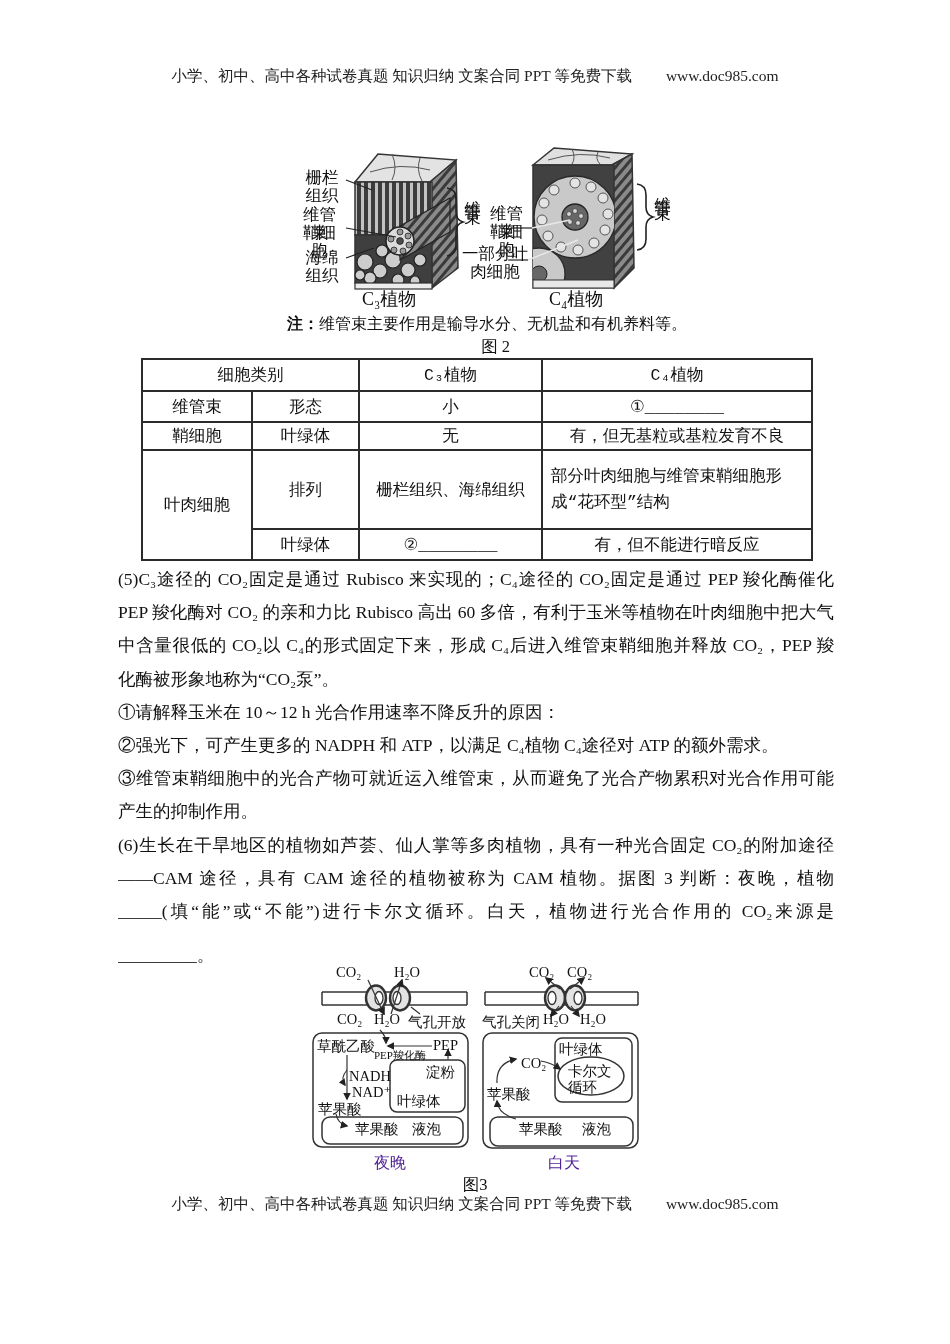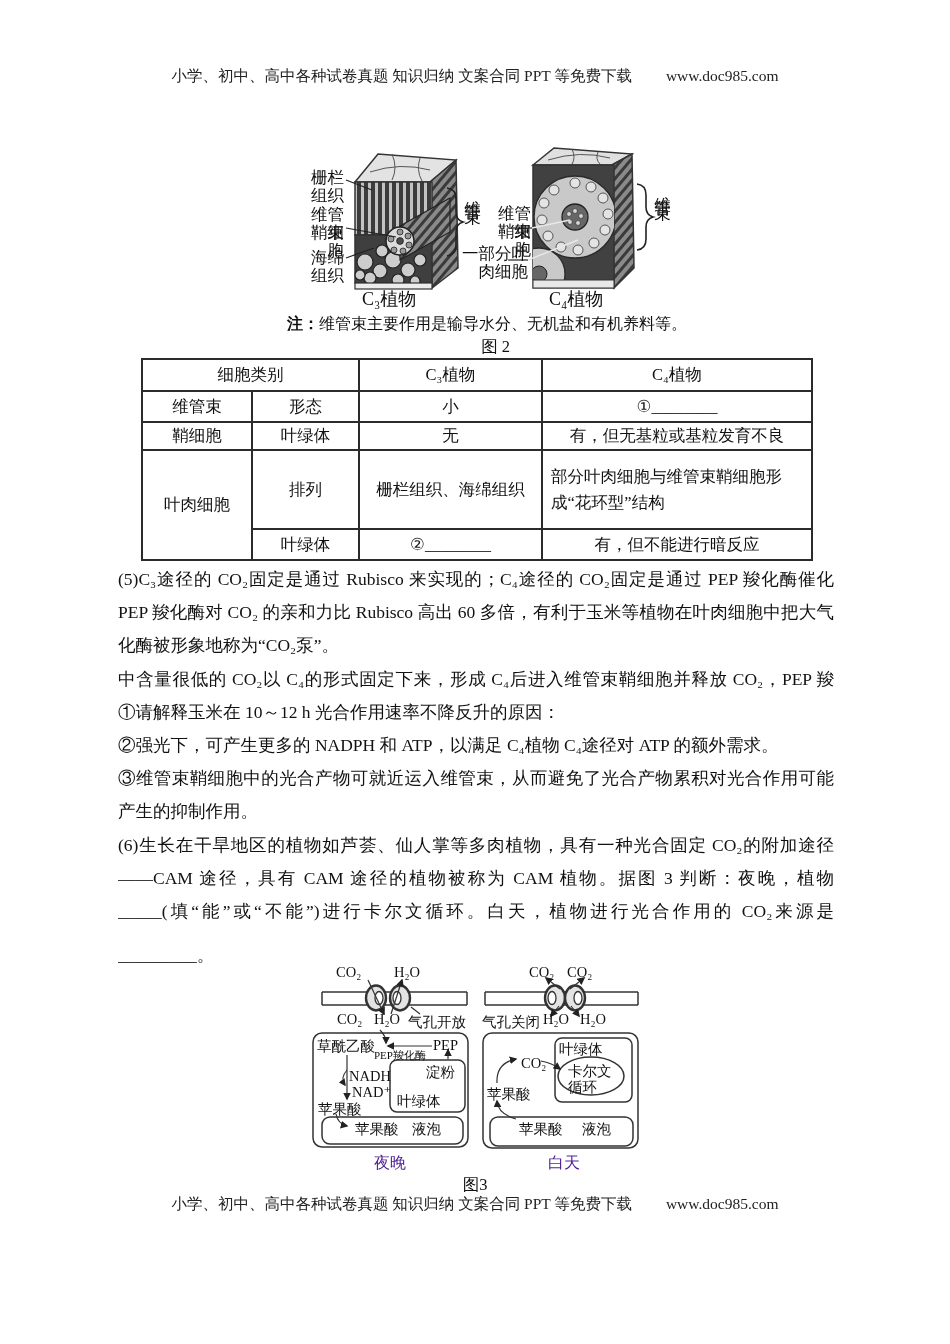--- a/index.html
+++ b/index.html
@@ -2,28 +2,28 @@
 <html><head>
 <meta charset="utf-8">
 <style>
   html,body{margin:0;padding:0;background:#e9e9e9;}
   .page{position:relative;width:950px;height:1344px;margin:0 auto;background:#ffffff;
         font-family:"Liberation Serif","DejaVu Serif",serif;color:#1c1c1c;overflow:hidden;}
   .abs{position:absolute;}
   .hdr{position:absolute;left:0;width:950px;text-align:center;font-size:15.5px;color:#222;white-space:nowrap;}
   .hdr .url{margin-left:34px;}
   
-  .flab{position:absolute;font-size:16.5px;line-height:18px;color:#111;text-align:right;}
+  .flab{position:absolute;font-size:16.5px;line-height:18px;color:#111;text-align:center;}
   .vlab{position:absolute;writing-mode:vertical-rl;font-size:16.5px;letter-spacing:4px;color:#111;}
   .fcap{position:absolute;font-size:18px;color:#111;}
   .note{position:absolute;left:287px;top:314px;font-size:16px;color:#111;}
   .note b{font-weight:bold;}
   .figno{position:absolute;font-size:16.5px;color:#111;}
   
-  .tblwrap{position:absolute;left:141px;top:358px;}
+  .tblwrap{position:absolute;left:141px;top:358px;font-family:Liberation Mono, monospace;}
   table.tb{border-collapse:collapse;table-layout:fixed;width:670px;}
   table.tb td{border:2px solid #2b2b2b;text-align:center;font-size:16.5px;color:#111;padding:0 4px;overflow:hidden;}
   table.tb tr:nth-child(1) td{height:30px;}
   table.tb tr:nth-child(2) td{height:29px;}
   table.tb tr:nth-child(3) td{height:26px;}
   table.tb tr:nth-child(4) td{height:57px;}
   table.tb tr:nth-child(5) td{height:29px;}
   td.lft{text-align:left !important;line-height:26px;padding:10px 8px !important;}
   
   .para{position:absolute;left:118px;top:563px;width:716px;font-size:17.5px;color:#111;}
@@ -208,22 +208,22 @@
         <td>②________</td>
         <td>有，但不能进行暗反应</td>
       </tr>
     </tbody>
       </table>
   </div>
 
   <div class="para">
     <div class="pl j">(5)C₃途径的 CO₂固定是通过 Rubisco 来实现的；C₄途径的 CO₂固定是通过 PEP 羧化酶催化</div>
     <div class="pl j">PEP 羧化酶对 CO₂ 的亲和力比 Rubisco 高出 60 多倍，有利于玉米等植物在叶肉细胞中把大气</div>
+    <div class="pl j">中含量很低的 CO₂以 C₄的形式固定下来，形成 C₄后进入维管束鞘细胞并释放 CO₂，PEP 羧</div>
     <div class="pl n">化酶被形象地称为“CO₂泵”。</div>
-    <div class="pl j">中含量很低的 CO₂以 C₄的形式固定下来，形成 C₄后进入维管束鞘细胞并释放 CO₂，PEP 羧</div>
     <div class="pl n">①请解释玉米在 10～12 h 光合作用速率不降反升的原因：______________________________。</div>
     <div class="pl n">②强光下，可产生更多的 NADPH 和 ATP，以满足 C₄植物 C₄途径对 ATP 的额外需求。</div>
     <div class="pl j">③维管束鞘细胞中的光合产物可就近运入维管束，从而避免了光合产物累积对光合作用可能</div>
     <div class="pl n">产生的抑制作用。</div>
     <div class="pl j">(6)生长在干旱地区的植物如芦荟、仙人掌等多肉植物，具有一种光合固定 CO₂的附加途径</div>
     <div class="pl j">——CAM 途径，具有 CAM 途径的植物被称为 CAM 植物。据图 3 判断：夜晚，植物</div>
     <div class="pl j">_____(填“能”或“不能”)进行卡尔文循环。白天，植物进行光合作用的 CO₂来源是</div>
     <div class="pl n gap">_________。</div>
   </div>
 

